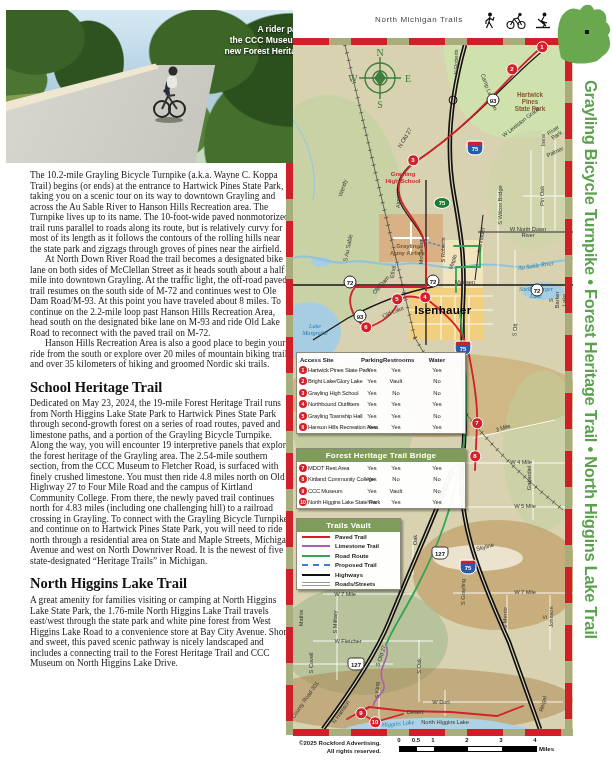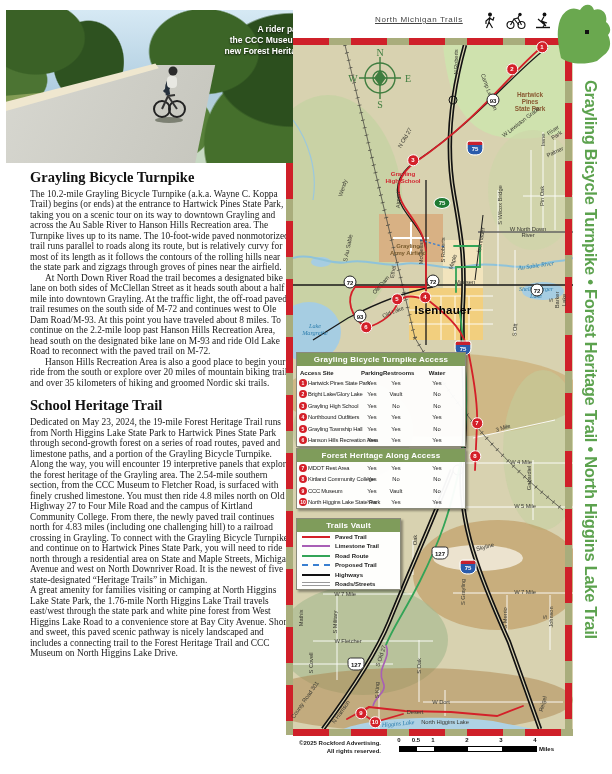--- a/index.html
+++ b/index.html
@@ -39,21 +39,21 @@
 
   
   .stripe-v{background:repeating-linear-gradient(180deg,#cf2029 0 36px,#a9ad7c 36px 58px);}
   .stripe-h{background:repeating-linear-gradient(90deg,#cf2029 0 36px,#a9ad7c 36px 58px);}
   #stripe-left{position:absolute;left:286px;top:163px;width:7px;height:572px;}
 
   
   #map{position:absolute;left:293px;top:0;width:280px;height:752px;}
   #map-header{position:absolute;left:0;top:0;width:280px;height:38px;background:#fff;}
   #map-title{position:absolute;left:82px;top:15px;font-family:"Liberation Sans",sans-serif;
-     font-size:8px;letter-spacing:.6px;color:#444;text-decoration:underline;}
+     font-size:8px;letter-spacing:.6px;color:#444;}
   #map-icons{position:absolute;left:190px;top:12px;display:flex;gap:9px;}
   #map-stripe-top{position:absolute;left:0;top:38px;width:280px;height:7px;}
   #map-stripe-bottom{position:absolute;left:0;top:729px;width:280px;height:7px;}
   #map-stripe-right{position:absolute;left:272px;top:45px;width:7px;height:691px;}
   #map-svg{position:absolute;left:0;top:0;}
 
   .map-lbl{position:absolute;transform:translate(-50%,-50%);font-family:"Liberation Sans",sans-serif;
      font-size:5.8px;color:#3a3a33;white-space:pre-line;text-align:center;line-height:1.1;letter-spacing:-.1px;}
   .map-lbl.water{color:#2f7fae;font-style:italic;font-family:"Liberation Serif",serif;font-size:6.3px;}
   .map-lbl.red{color:#d22630;font-weight:bold;font-size:6.2px;}
@@ -141,26 +141,26 @@
       <path d="M22,24 L16,30" stroke="#25303c" stroke-width="3" fill="none"></path>
       <rect x="19" y="14" width="10" height="12" rx="4" fill="#e8e8e2"></rect>
       <circle cx="25" cy="9" r="4.5" fill="#2b2b2b"></circle>
     </svg>
     <div class="ph-caption">A rider passes by
 the CCC Museum on the
 new Forest Heritage Trail.</div>
   </div>
 
   <div id="articles">
-    <h2>Grayling Bicycle Turnpike</h2>
     <p>The 10.2-mile Grayling Bicycle Turnpike (a.k.a. Wayne C. Koppa Trail) begins (or ends) at the entrance to Hartwick Pines State Park, taking you on a scenic tour on its way to downtown Grayling and across the Au Sable River to Hanson Hills Recreation area. The Turnpike lives up to its name. The 10-foot-wide paved nonmotorized trail runs parallel to roads along its route, but is relatively curvy for most of its length as it follows the contours of the rolling hills near the state park and zigzags through groves of pines near the airfield.</p>
     <p class="indent">At North Down River Road the trail becomes a designated bike lane on both sides of McClellan Street as it heads south about a half mile into downtown Grayling. At the traffic light, the off-road paved trail resumes on the south side of M-72 and continues west to Ole Dam Road/M-93. At this point you have traveled about 8 miles. To continue on the 2.2-mile loop past Hanson Hills Recreation Area, head south on the designated bike lane on M-93 and ride Old Lake Road to reconnect with the paved trail on M-72.</p>
     <p class="indent">Hanson Hills Recreation Area is also a good place to begin your ride from the south or explore over 20 miles of mountain biking trails and over 35 kilometers of hiking and groomed Nordic ski trails.</p>
     <h2>School Heritage Trail</h2>
     <p>Dedicated on May 23, 2024, the 19-mile Forest Heritage Trail runs from North Higgins Lake State Park to Hartwick Pines State Park through second-growth forest on a series of road routes, paved and limestone paths, and a portion of the Grayling Bicycle Turnpike. Along the way, you will encounter 19 interpretive panels that explore the forest heritage of the Grayling area. The 2.54-mile southern section, from the CCC Museum to Fletcher Road, is surfaced with finely crushed limestone. You must then ride 4.8 miles north on Old Highway 27 to Four Mile Road and the campus of Kirtland Community College. From there, the newly paved trail continues north for 4.83 miles (including one challenging hill) to a railroad crossing in Grayling. To connect with the Grayling Bicycle Turnpike, and continue on to Hartwick Pines State Park, you will need to ride north through a residential area on State and Maple Streets, Michigan Avenue and west on North Downriver Road. It is the newest of five state-designated “Heritage Trails” in Michigan.</p>
+    <h2>North Higgins Lake Trail</h2>
     <p>A great amenity for families visiting or camping at North Higgins Lake State Park, the 1.76-mile North Higgins Lake Trail travels east/west through the state park and white pine forest from West Higgins Lake Road to a convenience store at Bay City Avenue. Short and sweet, this paved scenic pathway is nicely landscaped and includes a connecting trail to the Forest Heritage Trail and CCC Museum on North Higgins Lake Drive.</p>
   </div>
 
   <div id="stripe-left" class="stripe-v"></div>
 
   <div id="map">
     <svg id="map-svg" width="280" height="752" viewBox="0 0 280 752">
       <rect x="0" y="45" width="280" height="684" fill="#d8d2b0"></rect>
 
       <path d="M150,45 L272,45 L272,132 C240,141 205,142 185,128 C168,116 155,95 150,45 Z" fill="#cfe2ae"></path>
@@ -381,21 +381,20 @@
         <div class="marker" style="left: 132px; top: 297px;">4</div>
         <div class="marker" style="left: 104px; top: 299px;">5</div>
         <div class="marker" style="left: 73px; top: 327px;">6</div>
         <div class="marker" style="left: 184px; top: 423px;">7</div>
         <div class="marker" style="left: 182px; top: 456px;">8</div>
         <div class="marker" style="left: 68px; top: 713px;">9</div>
         <div class="marker" style="left: 82px; top: 722px;">10</div>
       </div>
 
     <div class="overlay-box" style="left:3px;top:352px;width:168px">
-      <div class="ob-title">Grayling Bicycle Turnpike Access</div>
       <div class="at-cols">
         <span></span>
         <span>Access Site</span>
         <span class="h">Parking</span>
         <span class="h">Restrooms</span>
         <span class="h">Water</span>
       </div>
       <div>
           <div class="at-row">
             <span class="num">1</span>
@@ -436,21 +435,21 @@
             <span class="num">6</span>
             <span class="site">Hanson Hills Recreation Area</span>
             <span class="v">Yes</span>
             <span class="v">Yes</span>
             <span class="v">Yes</span>
           </div>
         </div>
     </div>
 
     <div class="overlay-box" style="left:3px;top:448px;width:168px">
-      <div class="ob-title">Forest Heritage Along Access</div>
+      <div class="ob-title">Forest Heritage Trail Bridge</div>
       <div>
           <div class="at-row">
             <span class="num">7</span>
             <span class="site">MDOT Rest Area</span>
             <span class="v">Yes</span>
             <span class="v">Yes</span>
             <span class="v">Yes</span>
           </div>
           <div class="at-row">
             <span class="num">8</span>

